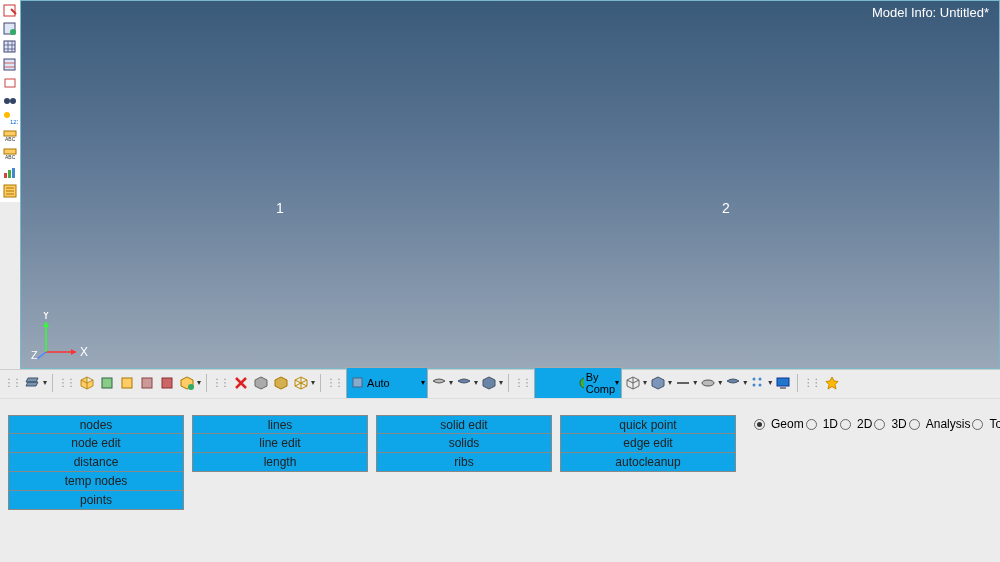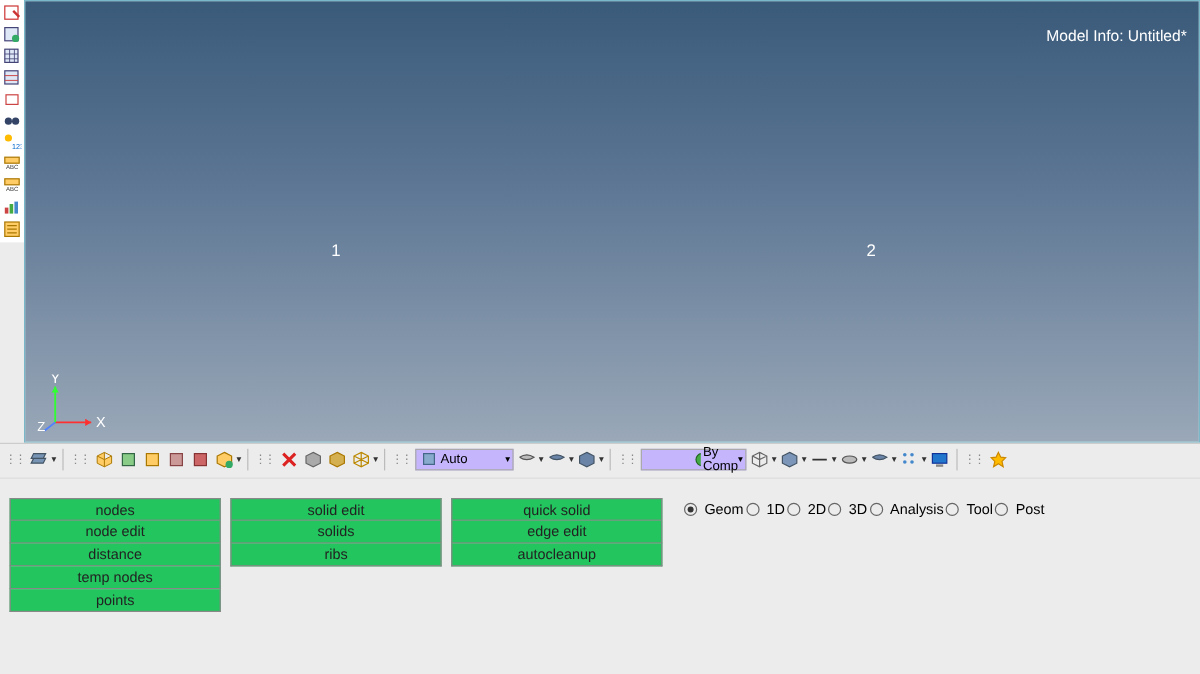--- a/index.html
+++ b/index.html
@@ -42,21 +42,21 @@
   position: absolute;
   top: 0;
   left: 20px;
   right: 0;
   bottom: 0;
   background: linear-gradient(to bottom, #3a5a7a 0%, #5b7593 40%, #9aa8b8 100%);
   border: 1px solid #78b8c8;
 }
 .model-info {
   position: absolute;
-  top: 21px;
+  top: 4px;
   right: 10px;
   color: #fff;
   font-size: 13px;
   margin-left: 20px;
 }
 .vp-label {
   position: absolute;
   color: #fff;
   font-size: 14px;
 }
@@ -109,22 +109,22 @@
 }
 .tb-dd .arr {
   font-size: 8px;
   margin-left: 1px;
   color: #333;
 }
 .tb-combo {
   display: flex;
   align-items: center;
   border: 1px solid #aaa;
-  background: #c4b5fd;
-  height: 18px;
+  background: #0ea5e9;
+  height: 32px;
   padding: 0 2px 0 4px;
   font-size: 11px;
 }
 .tb-combo select, .tb-combo .seltxt {
   border: none;
   font-size: 11px;
   background: transparent;
   outline: none;
 }
 .panel-area {
@@ -143,21 +143,21 @@
   gap: 8px;
 }
 .panel-col {
   width: 176px;
   display: flex;
   flex-direction: column;
   gap: 0;
 }
 .panel-btn {
   border: 1px solid #888;
-  background: #22c55e;
+  background: #0ea5e9;
   height: 19px;
   font-size: 12px;
   text-align: center;
   cursor: pointer;
   margin-bottom: 0;
   display: flex;
   align-items: center;
   justify-content: center;
   color: #222;
   border-top: 1px solid #888;
@@ -469,26 +469,31 @@
 <div class="panel-area">
   <div class="panel-columns">
     <div class="panel-col">
       <div class="panel-btn">nodes</div>
       <div class="panel-btn">node edit</div>
       <div class="panel-btn">distance</div>
       <div class="panel-btn">temp nodes</div>
       <div class="panel-btn">points</div>
     </div>
     <div class="panel-col">
+      <div class="panel-btn">lines</div>
+      <div class="panel-btn">line edit</div>
+      <div class="panel-btn">length</div>
+    </div>
+    <div class="panel-col">
       <div class="panel-btn">solid edit</div>
       <div class="panel-btn">solids</div>
       <div class="panel-btn">ribs</div>
     </div>
     <div class="panel-col">
-      <div class="panel-btn">quick solid</div>
+      <div class="panel-btn">quick point</div>
       <div class="panel-btn">edge edit</div>
       <div class="panel-btn">autocleanup</div>
     </div>
   </div>
   <div class="radio-col" id="radio-col">
       <div class="radio-item">
         <span class="rb checked"></span>
         <span>Geom</span>
       </div>
       <div class="radio-item">

